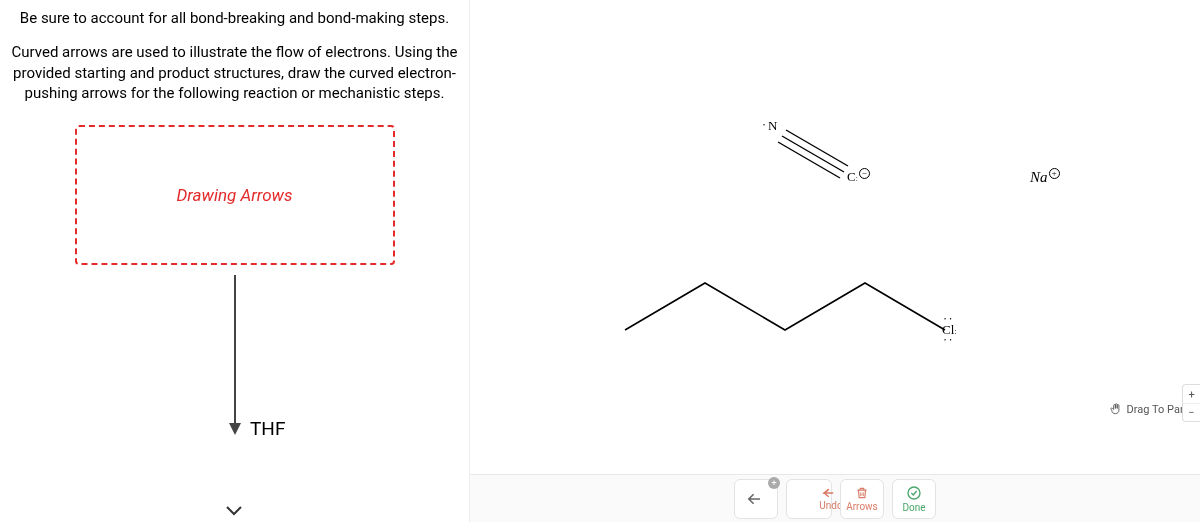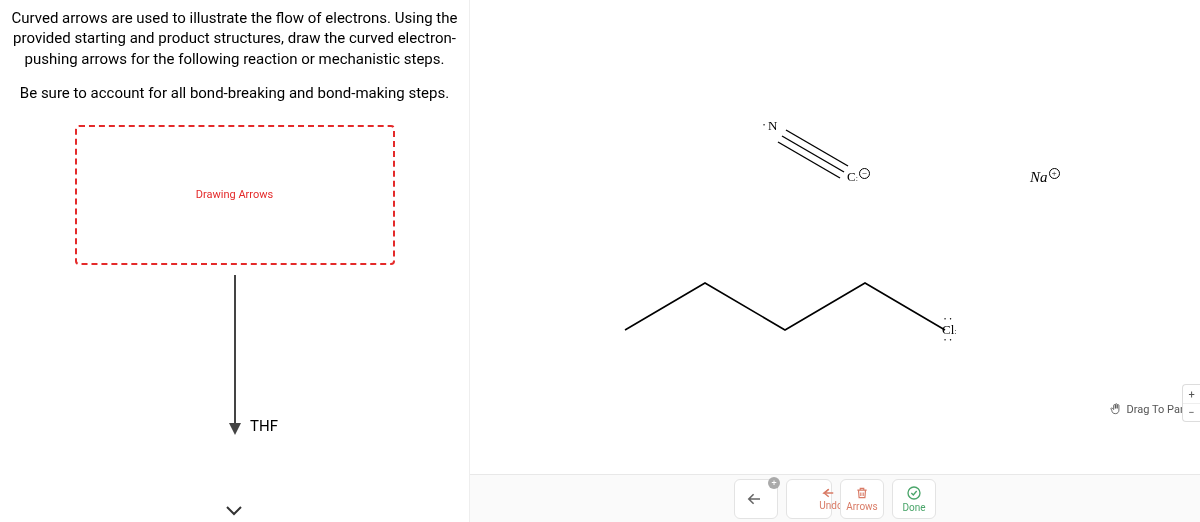--- a/index.html
+++ b/index.html
@@ -25,31 +25,32 @@
   .arrows-box {
     margin: 22px auto 0;
     width: 320px;
     height: 140px;
     border: 2px dashed #e42a2a;
     border-radius: 4px;
     display: flex;
     align-items: center;
     justify-content: center;
     color: #e42a2a;
-    font-size: 11px;
+    font-size: 17px;
+    font-style: italic;
   }
   .down-arrow {
     margin: 10px auto 0;
     position: relative;
   }
   .thf-label {
     position: absolute;
     left: 250px;
     top: 416px;
-    font-size: 15px;
+    font-size: 19px;
   }
   .chevron {
     position: absolute;
     left: 225px;
     top: 505px;
   }
   .right-panel {
     flex: 1;
     position: relative;
     background: #fff;
@@ -154,22 +155,22 @@
     font-size: 9px;
     display:flex;
     align-items:center;
     justify-content:center;
   }
 </style>
 </head>
 <body>
 
 <div class="left-panel">
+  <p>Be sure to account for all bond-breaking and bond-making steps.</p>
   <p>Curved arrows are used to illustrate the flow of electrons. Using the provided starting and product structures, draw the curved electron-pushing arrows for the following reaction or mechanistic steps.</p>
-  <p>Be sure to account for all bond-breaking and bond-making steps.</p>
 
   <div class="arrows-box">
     <span>Drawing Arrows</span>
   </div>
 
   <svg class="down-arrow" width="20" height="160" viewBox="0 0 20 160">
     <line x1="10" y1="0" x2="10" y2="150" stroke="#444" stroke-width="2"></line>
     <polygon points="10,160 4,148 16,148" fill="#444"></polygon>
   </svg>
 

